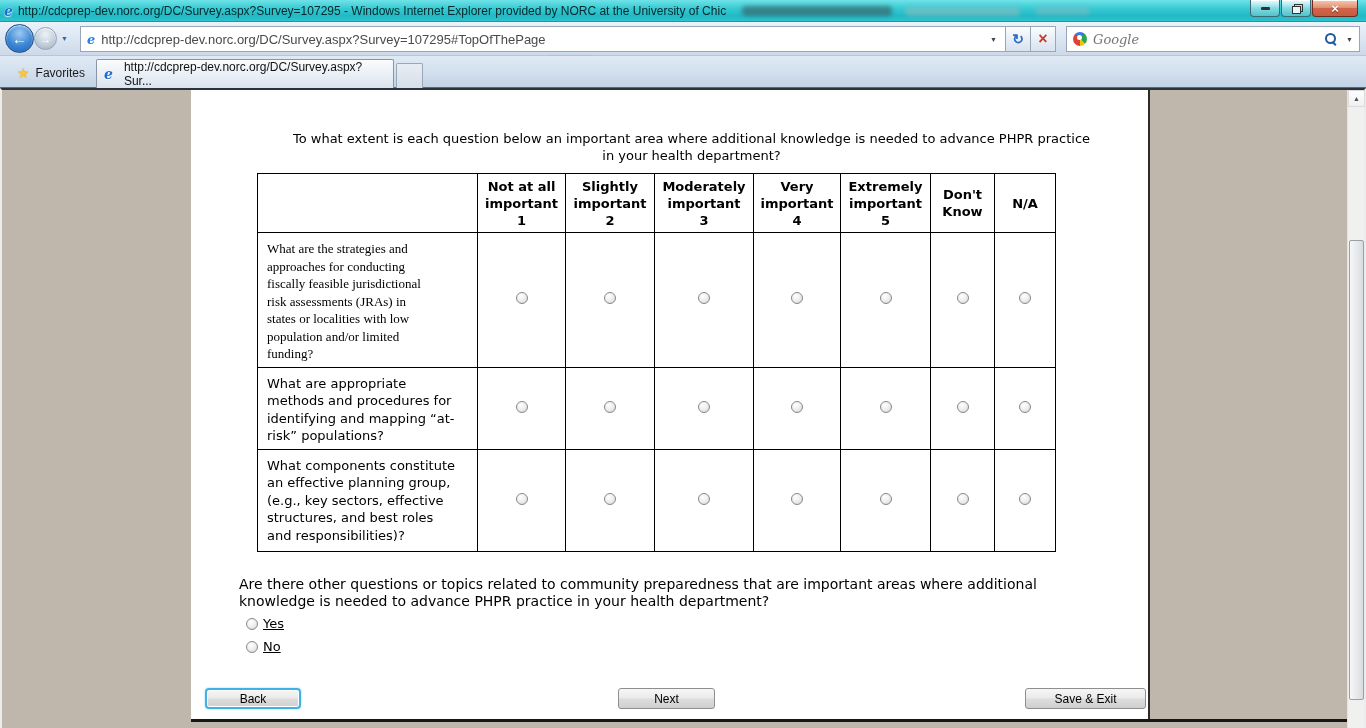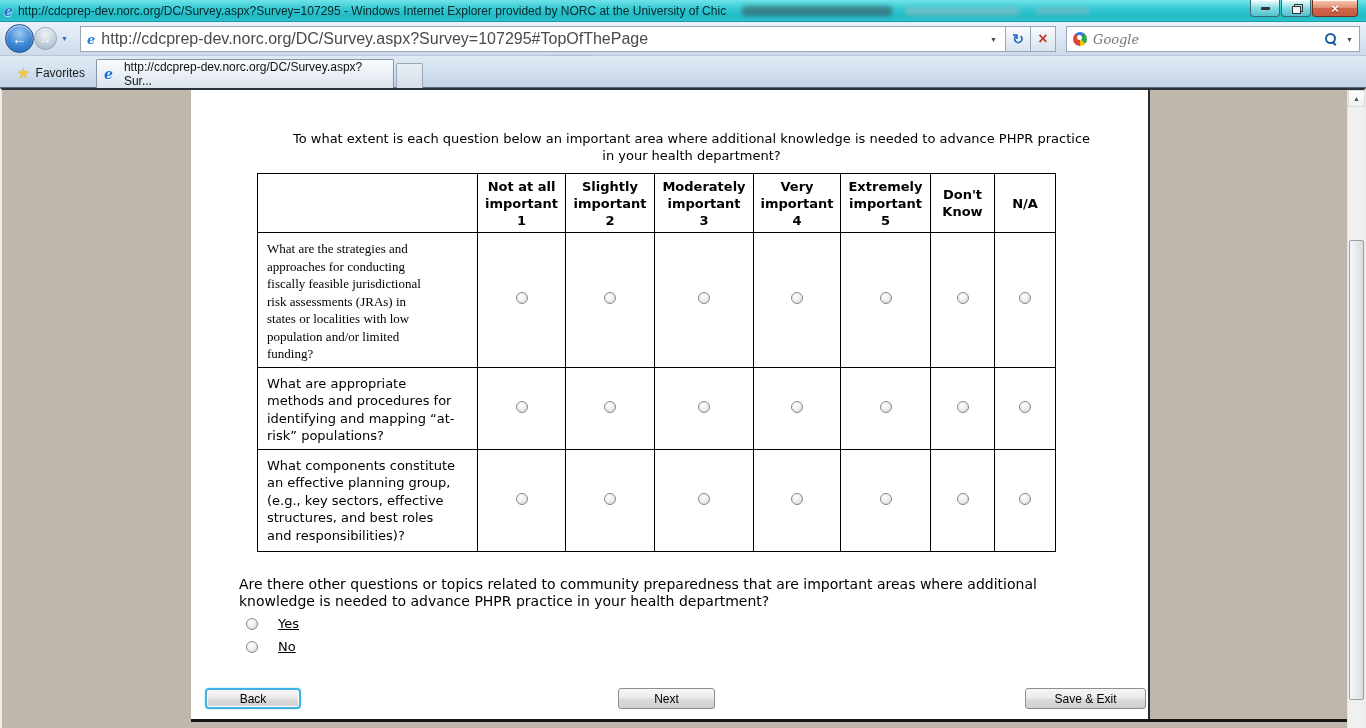--- a/index.html
+++ b/index.html
@@ -45,21 +45,21 @@
     border:1px solid #93a3b4; color:#fff; font-size:12px; font-weight:bold;
     display:flex; align-items:center; justify-content:center;
     background:radial-gradient(circle at 50% 30%, #eef3f7, #c0ccd8 60%, #9dadbd);
     box-shadow:inset 0 1px 1px rgba(255,255,255,.9); }
   .nav-caret { position:absolute; left:61px; top:13px; font-size:7px; color:#39649c; }
   .addr-field { position:absolute; left:80px; top:4px; width:926px; height:26px; background:#fff;
     border:1px solid #98a6b6; display:flex; align-items:center; padding:0 4px; }
   .page-glyph { font-family:"DejaVu Serif", serif; font-weight:bold; font-style:italic;
     color:#2a7de1; font-size:13px; margin:0 6px 0 2px; }
   .addr-input { flex:1; border:none; outline:none; font-family:"Liberation Sans",sans-serif;
-    font-size:16px; color:#4a4a4a; background:transparent; }
+    font-size:13px; color:#4a4a4a; background:transparent; }
   .addr-caret { font-size:7px; color:#444; padding:0 4px; }
   .addr-smudge1 { position:absolute; left:548px; top:35px; width:46px; height:9px; background:rgba(130,135,140,.5); border-radius:3px; filter:blur(1.5px); }
   .addr-smudge2 { position:absolute; left:810px; top:36px; width:24px; height:8px; background:rgba(150,155,160,.45); border-radius:3px; filter:blur(1.5px); }
   .nav-tool { position:absolute; top:4px; width:25px; height:26px; border:1px solid #98a6b6; border-left:none;
     background:linear-gradient(180deg,#fbfdfe,#e8eff6 50%,#d8e3ef); display:flex; align-items:center; justify-content:center; }
   .tool-refresh { left:1006px; color:#2b6cc6; font-size:14px; font-weight:bold; }
   .tool-stop { left:1031px; color:#c23b2e; font-size:16px; font-weight:bold; }
   .searchbox { position:absolute; left:1066px; top:4px; width:294px; height:26px; background:#fff;
     border:1px solid #98a6b6; display:flex; align-items:center; padding:0 6px; }
   .google-ball { width:14px; height:14px; border-radius:50%; margin-right:6px; position:relative;
@@ -121,21 +121,21 @@
     line-height:17px; white-space:pre-line; height:59px; padding:2px; }
   .matrix td.qcell { text-align:left; vertical-align:top; padding:7px 8px 4px 9px;
     line-height:17.5px; white-space:pre-line; }
   .matrix td.rc { text-align:center; vertical-align:middle; }
   .row1 td { height:130px;font-family:Liberation Serif, serif; } .row2 td { height:72px; } .row3 td { height:102px; }
 
   .radio { display:inline-block; width:12px; height:12px; border-radius:50%;
     border:1px solid #898989;
     background:radial-gradient(circle at 38% 30%, #ffffff, #ececed 55%, #d0d1d3 95%); }
 
-  .opt-row { position:absolute; display:flex; align-items:center; gap:20px;
+  .opt-row { position:absolute; display:flex; align-items:center; gap:5px;
     font-family:"DejaVu Sans", sans-serif; font-size:13px;text-decoration:underline; }
   .opt-yes { left:55px; top:526px; }
   .opt-no  { left:55px; top:549px; }
 
   .pbtn { position:absolute; top:598px; height:21px; font-family:"Liberation Sans",sans-serif;
     font-size:12px; color:#000; text-align:center; border:1px solid #8e8e8e; border-radius:3px;
     background:linear-gradient(180deg,#f6f6f6,#ebebeb 45%,#dcdcdc 55%,#cfcfcf);
     display:flex; align-items:center; justify-content:center; }
   .btn-back { left:14px; width:96px; border:2px solid #3fb1e3; border-radius:4px;
     box-shadow:inset 0 0 0 1px #ffffff, 0 0 2px rgba(63,177,227,.6); }

